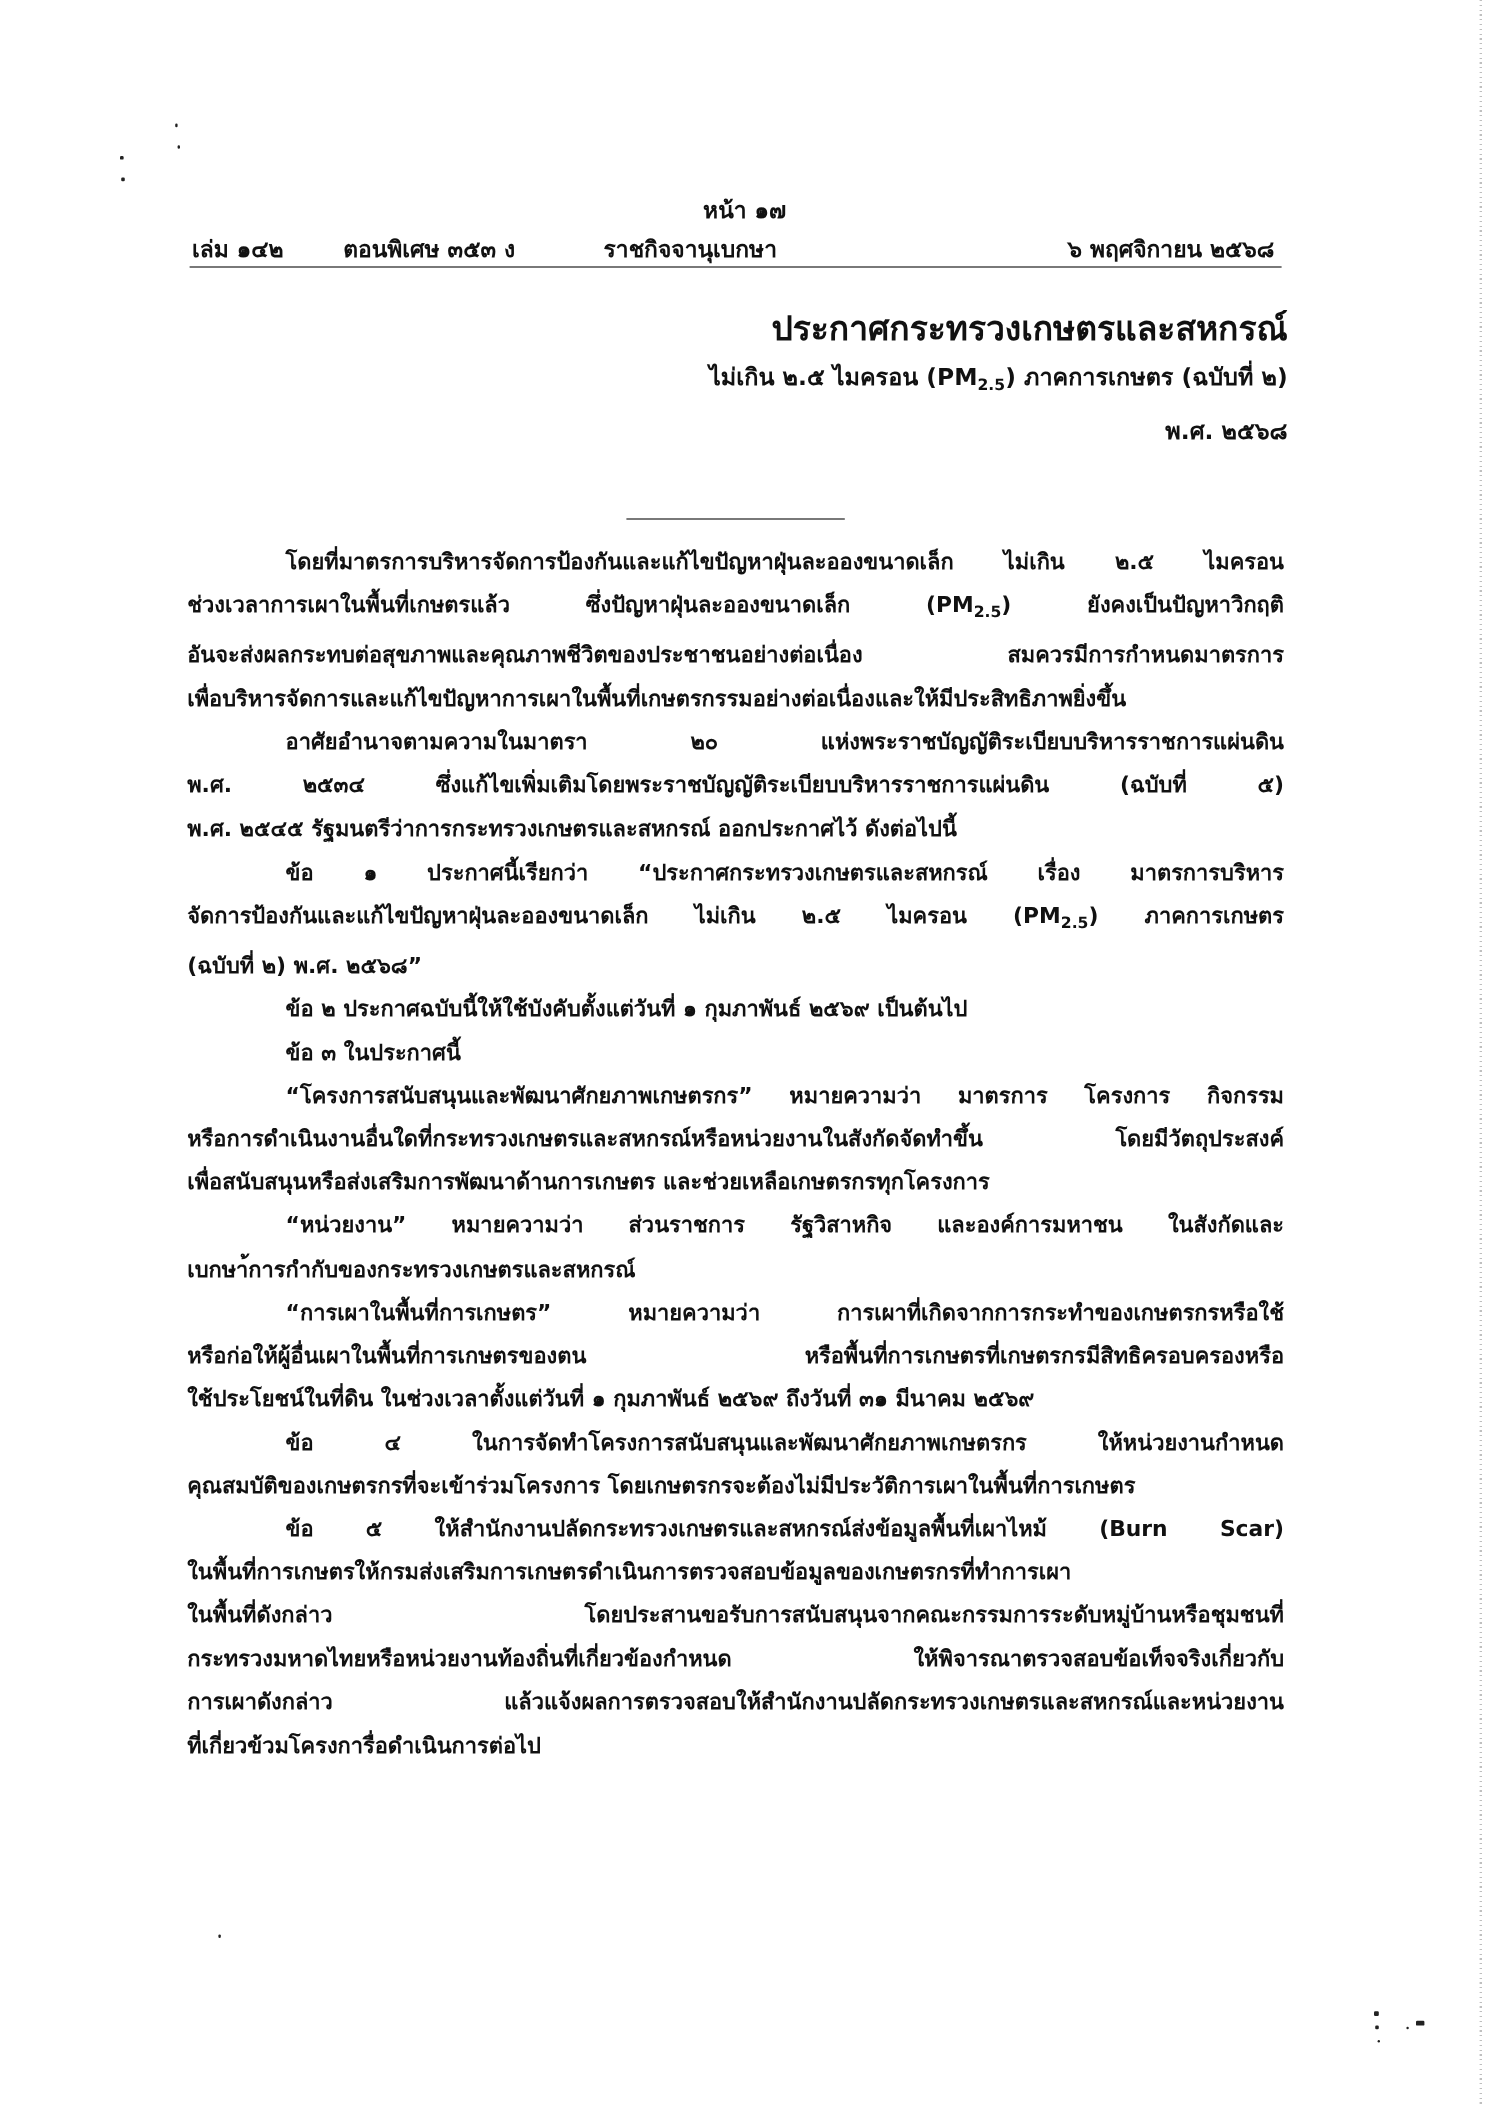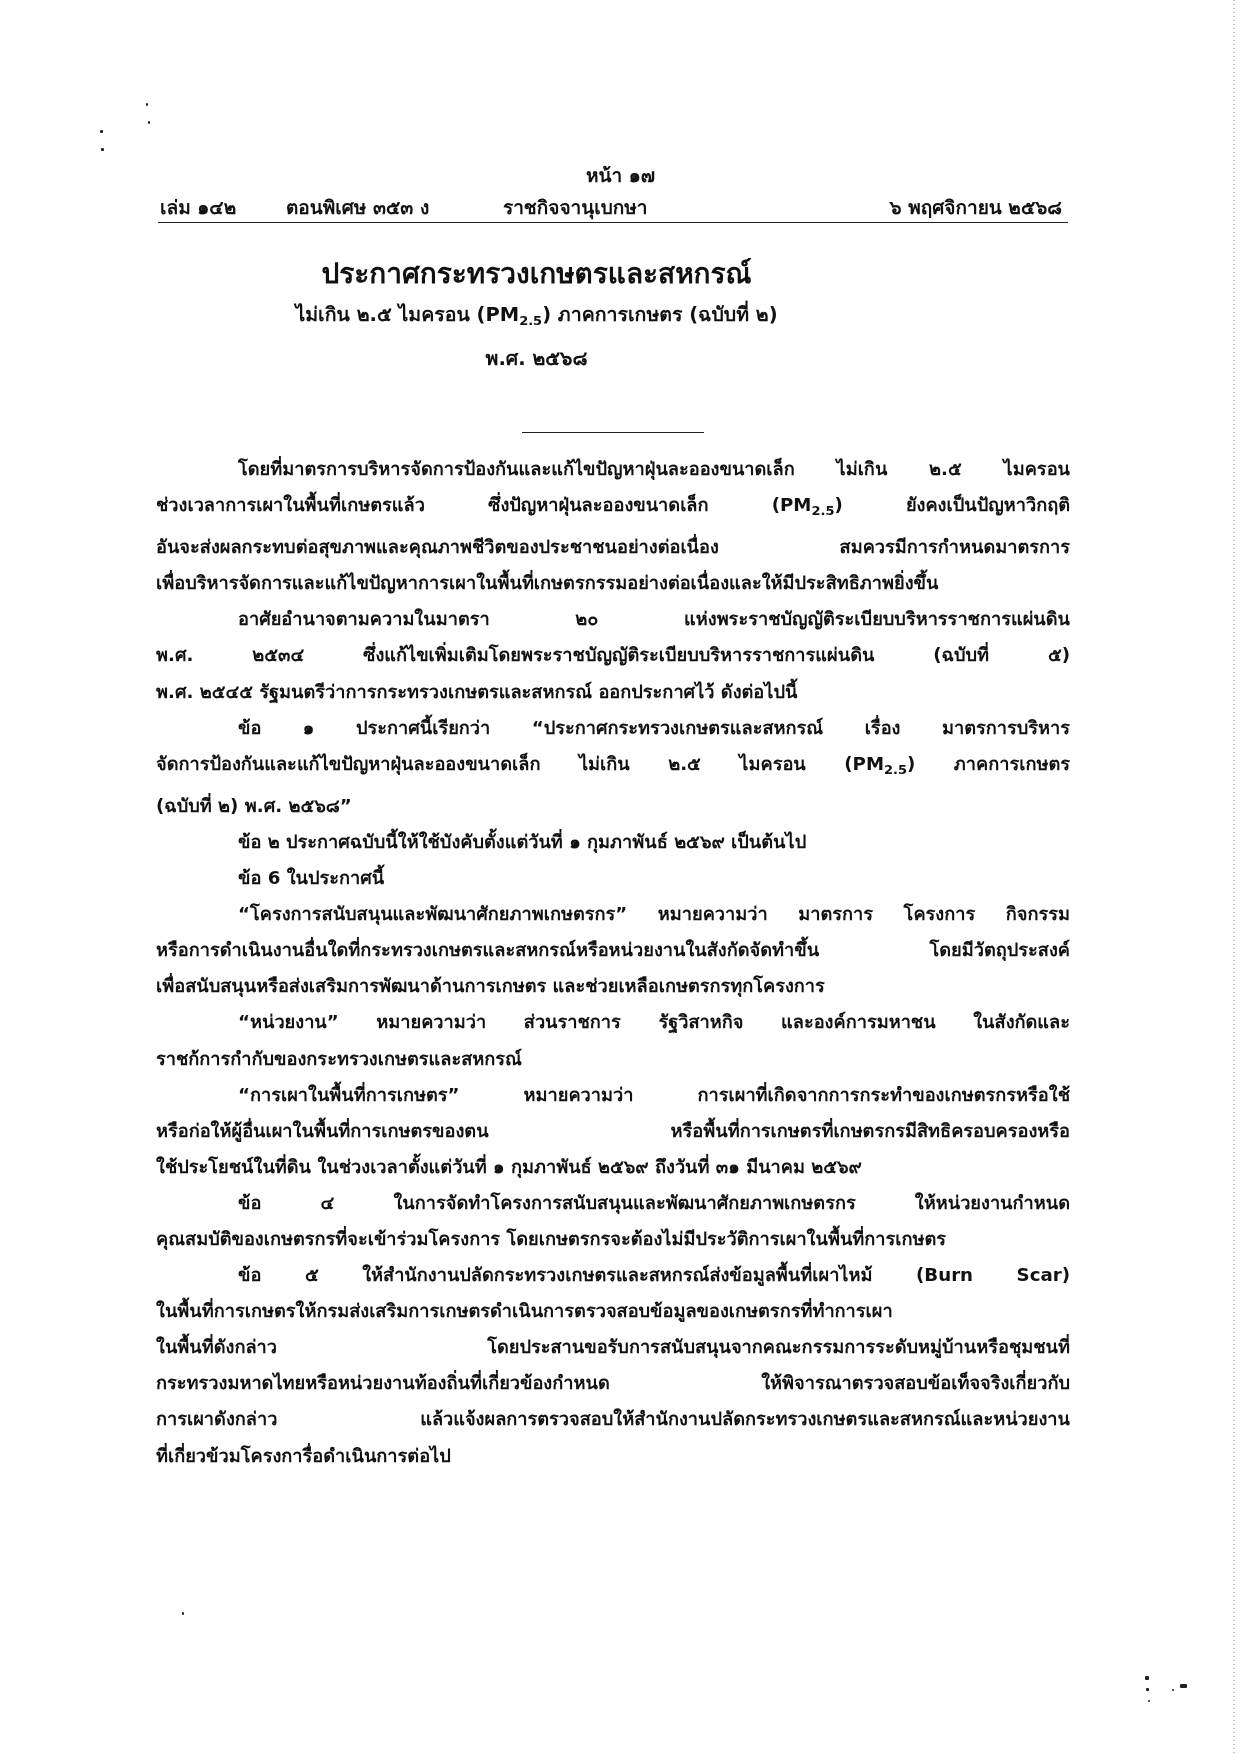--- a/index.html
+++ b/index.html
@@ -20,21 +20,21 @@
   }
   .gazette-header {
     position: absolute; top: 192px; left: 158px; width: 910px; height: 30px;
     font-size: 19px; border-bottom: 1.5px solid #222;
   }
   .gazette-header span { position: absolute; top: 0; white-space: nowrap; }
   .h-vol { left: 2px; }
   .h-issue { left: 128px; }
   .h-name { left: 345px; }
   .h-date { right: 6px; }
-  .title-block { position: absolute; top: 252px; left: 0; width: 1073px; text-align: center; }
+  .title-block { position: absolute; top: 252px; left: 0; width: 1073px; text-align: right; }
   .title-main { font-size: 28px; line-height: 44px; }
   .title-line { font-size: 19.5px; line-height: 38px; }
   .sub { font-size: 13px; vertical-align: -4px; }
   .title-rule {
     position: absolute; top: 432px; left: 522px; width: 182px; height: 0;
     border-top: 1.5px solid #222;
   }
   .body-text {
     position: absolute; top: 451px; left: 156px; width: 914px;
     font-size: 18.2px; line-height: 36.1px;
@@ -80,26 +80,26 @@
       <span class="line j">ช่วงเวลาการเผาในพื้นที่เกษตรแล้ว ซึ่งปัญหาฝุ่นละอองขนาดเล็ก (PM<span class="sub">2.5</span>) ยังคงเป็นปัญหาวิกฤติ</span>
       <span class="line j">อันจะส่งผลกระทบต่อสุขภาพและคุณภาพชีวิตของประชาชนอย่างต่อเนื่อง สมควรมีการกำหนดมาตรการ</span>
       <span class="line">เพื่อบริหารจัดการและแก้ไขปัญหาการเผาในพื้นที่เกษตรกรรมอย่างต่อเนื่องและให้มีประสิทธิภาพยิ่งขึ้น</span>
       <span class="line j ind">อาศัยอำนาจตามความในมาตรา ๒๐ แห่งพระราชบัญญัติระเบียบบริหารราชการแผ่นดิน</span>
       <span class="line j">พ.ศ. ๒๕๓๔ ซึ่งแก้ไขเพิ่มเติมโดยพระราชบัญญัติระเบียบบริหารราชการแผ่นดิน (ฉบับที่ ๕)</span>
       <span class="line">พ.ศ. ๒๕๔๕ รัฐมนตรีว่าการกระทรวงเกษตรและสหกรณ์ ออกประกาศไว้ ดังต่อไปนี้</span>
       <span class="line j ind">ข้อ ๑ ประกาศนี้เรียกว่า “ประกาศกระทรวงเกษตรและสหกรณ์ เรื่อง มาตรการบริหาร</span>
       <span class="line j">จัดการป้องกันและแก้ไขปัญหาฝุ่นละอองขนาดเล็ก ไม่เกิน ๒.๕ ไมครอน (PM<span class="sub">2.5</span>) ภาคการเกษตร</span>
       <span class="line">(ฉบับที่ ๒) พ.ศ. ๒๕๖๘”</span>
       <span class="line ind">ข้อ ๒ ประกาศฉบับนี้ให้ใช้บังคับตั้งแต่วันที่ ๑ กุมภาพันธ์ ๒๕๖๙ เป็นต้นไป</span>
-      <span class="line ind">ข้อ 6 ในประกาศนี้</span>
+      <span class="line ind">ข้อ ๓ ในประกาศนี้</span>
       <span class="line j ind">“โครงการสนับสนุนและพัฒนาศักยภาพเกษตรกร” หมายความว่า มาตรการ โครงการ กิจกรรม</span>
       <span class="line j">หรือการดำเนินงานอื่นใดที่กระทรวงเกษตรและสหกรณ์หรือหน่วยงานในสังกัดจัดทำขึ้น โดยมีวัตถุประสงค์</span>
       <span class="line">เพื่อสนับสนุนหรือส่งเสริมการพัฒนาด้านการเกษตร และช่วยเหลือเกษตรกรทุกโครงการ</span>
       <span class="line j ind">“หน่วยงาน” หมายความว่า ส่วนราชการ รัฐวิสาหกิจ และองค์การมหาชน ในสังกัดและ</span>
-      <span class="line">ราชก้การกำกับของกระทรวงเกษตรและสหกรณ์</span>
+      <span class="line">เบกษา้การกำกับของกระทรวงเกษตรและสหกรณ์</span>
       <span class="line j ind">“การเผาในพื้นที่การเกษตร” หมายความว่า การเผาที่เกิดจากการกระทำของเกษตรกรหรือใช้</span>
       <span class="line j">หรือก่อให้ผู้อื่นเผาในพื้นที่การเกษตรของตน หรือพื้นที่การเกษตรที่เกษตรกรมีสิทธิครอบครองหรือ</span>
       <span class="line">ใช้ประโยชน์ในที่ดิน ในช่วงเวลาตั้งแต่วันที่ ๑ กุมภาพันธ์ ๒๕๖๙ ถึงวันที่ ๓๑ มีนาคม ๒๕๖๙</span>
       <span class="line j ind">ข้อ ๔ ในการจัดทำโครงการสนับสนุนและพัฒนาศักยภาพเกษตรกร ให้หน่วยงานกำหนด</span>
       <span class="line">คุณสมบัติของเกษตรกรที่จะเข้าร่วมโครงการ โดยเกษตรกรจะต้องไม่มีประวัติการเผาในพื้นที่การเกษตร</span>
       <span class="line j ind">ข้อ ๕ ให้สำนักงานปลัดกระทรวงเกษตรและสหกรณ์ส่งข้อมูลพื้นที่เผาไหม้ (Burn Scar)</span>
       <span class="line j">ในพื้นที่การเกษตรให้กรมส่งเสริมการเกษตรดำเนินการตรวจสอบข้อมูลของเกษตรกรที่ทำการเผา</span>
       <span class="line j">ในพื้นที่ดังกล่าว โดยประสานขอรับการสนับสนุนจากคณะกรรมการระดับหมู่บ้านหรือชุมชนที่</span>
       <span class="line j">กระทรวงมหาดไทยหรือหน่วยงานท้องถิ่นที่เกี่ยวข้องกำหนด ให้พิจารณาตรวจสอบข้อเท็จจริงเกี่ยวกับ</span>
       <span class="line j">การเผาดังกล่าว แล้วแจ้งผลการตรวจสอบให้สำนักงานปลัดกระทรวงเกษตรและสหกรณ์และหน่วยงาน</span>

